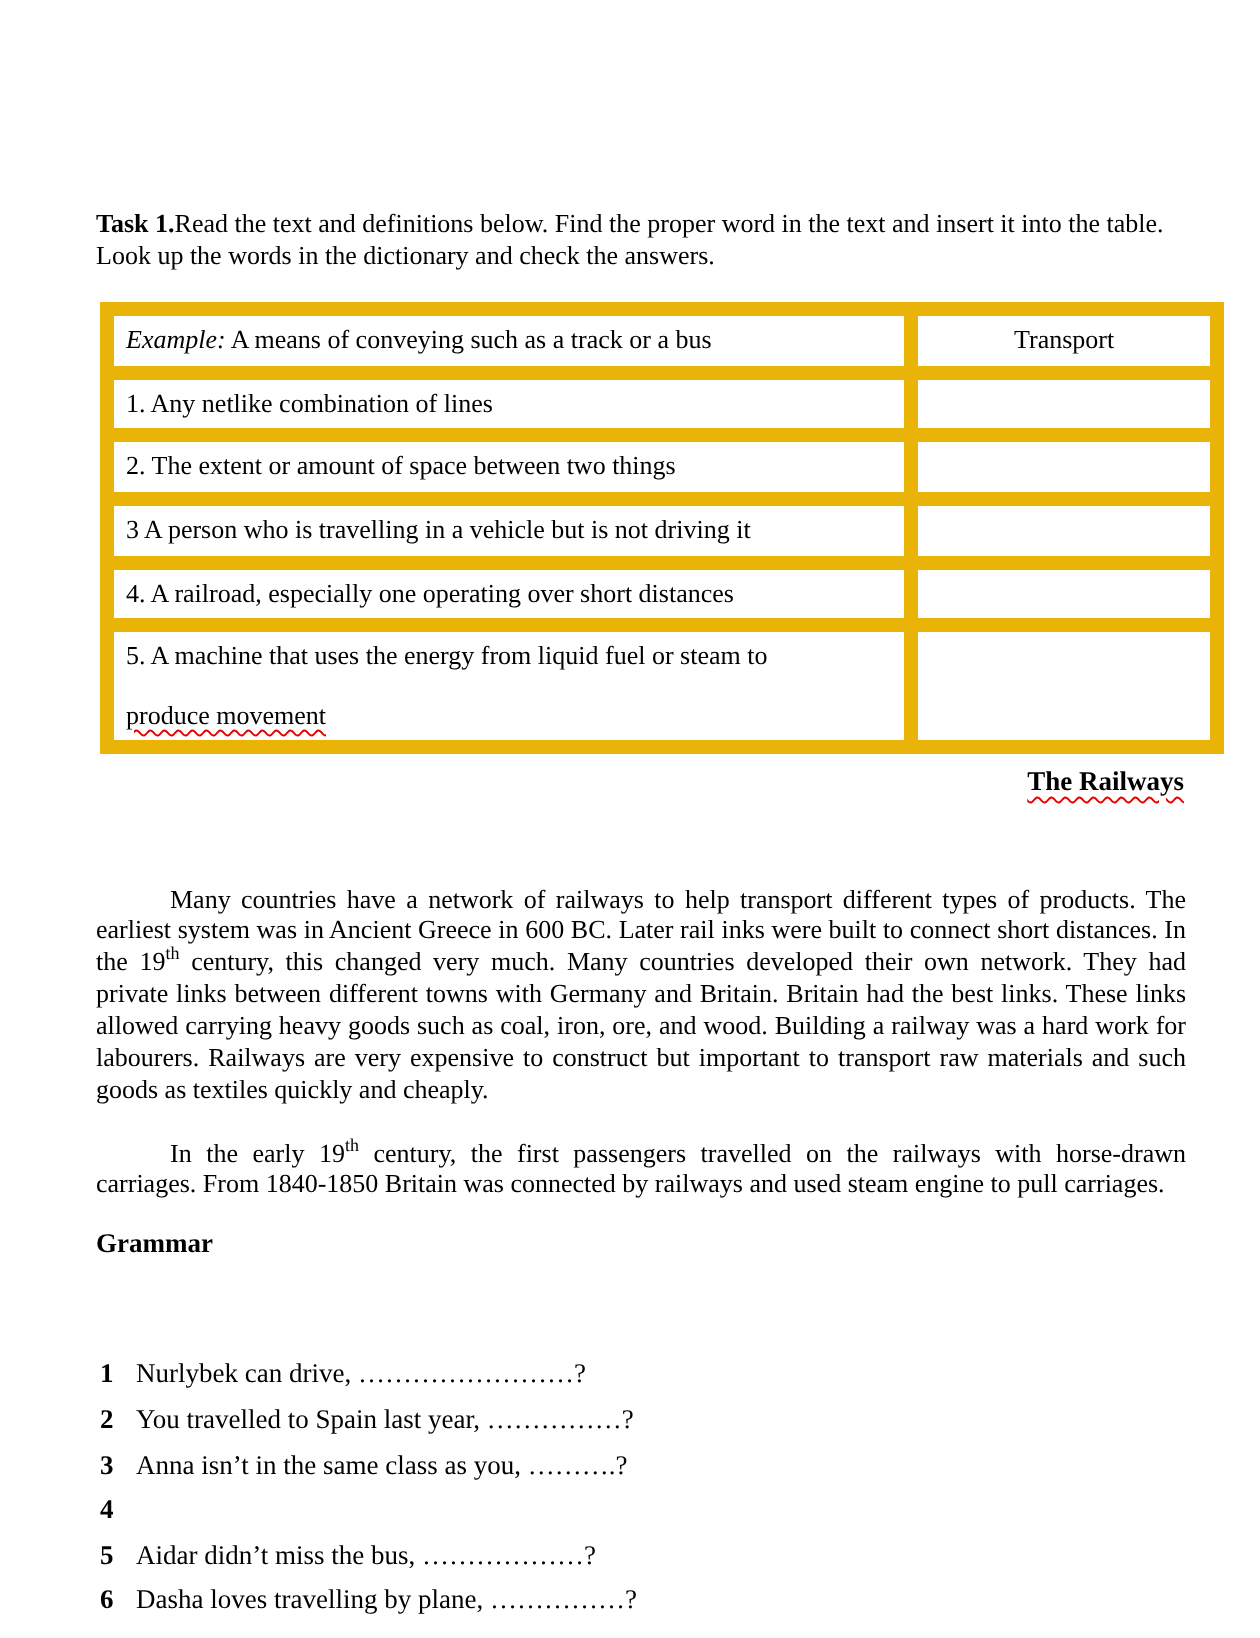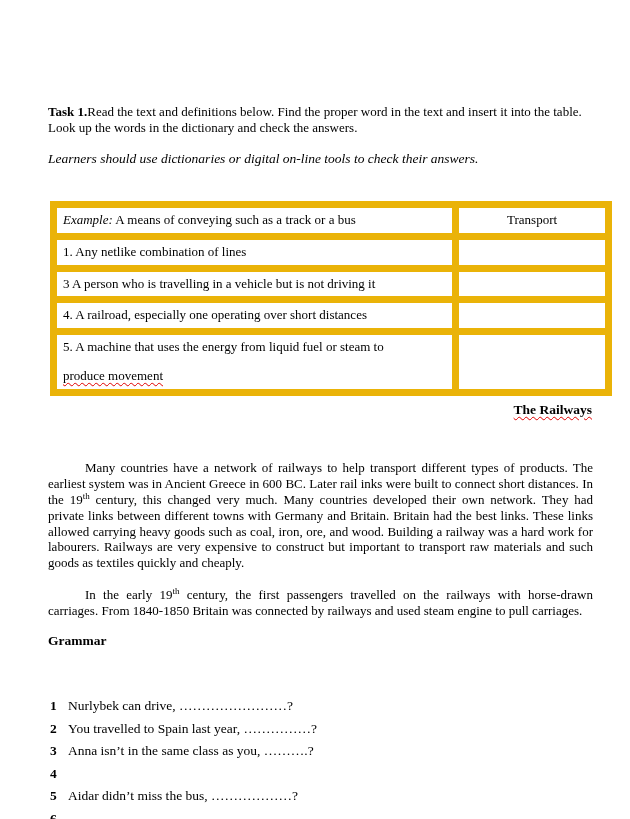--- a/index.html
+++ b/index.html
@@ -99,30 +99,33 @@
     flex: 0 0 18px;
   }
 </style>
 </head>
 <body>
 
 <div class="page">
 
   <p class="task-para"><span class="bold">Task 1.</span><span>Read the text and definitions below. Find the proper word in the text and insert it into the table. Look up the words in the dictionary and check the answers.</span></p>
 
-  <p class="note">Learners should use dictionaries or digital on-line tools to check their answers.</p>
 
   <table class="def-table">
     <tbody>
       <tr>
         <td class="def-cell"><span class="italic">Example:</span><span> A means of conveying such as a track or a bus</span></td>
         <td class="ans-cell">Transport</td>
       </tr>
       <tr>
         <td class="def-cell">1. Any netlike combination of lines</td>
+        <td class="ans-cell"></td>
+      </tr>
+      <tr>
+        <td class="def-cell">2. The extent or amount of space between two things</td>
         <td class="ans-cell"></td>
       </tr>
       <tr>
         <td class="def-cell">3 A person who is travelling in a vehicle but is not driving it</td>
         <td class="ans-cell"></td>
       </tr>
       <tr>
         <td class="def-cell">4. A railroad, especially one operating over short distances</td>
         <td class="ans-cell"></td>
       </tr>
@@ -160,16 +163,17 @@
       </li>
     <li class="qt-item">
         <span class="qt-num">4</span>
       </li>
     <li class="qt-item">
         <span class="qt-num">5</span>
         <span>Aidar didn’t miss the bus, ………………?</span>
       </li>
     <li class="qt-item">
         <span class="qt-num">6</span>
+        <span>Dasha loves travelling by plane, ……………?</span>
       </li>
   </ol>
 
 </div>
 
 </body></html>

